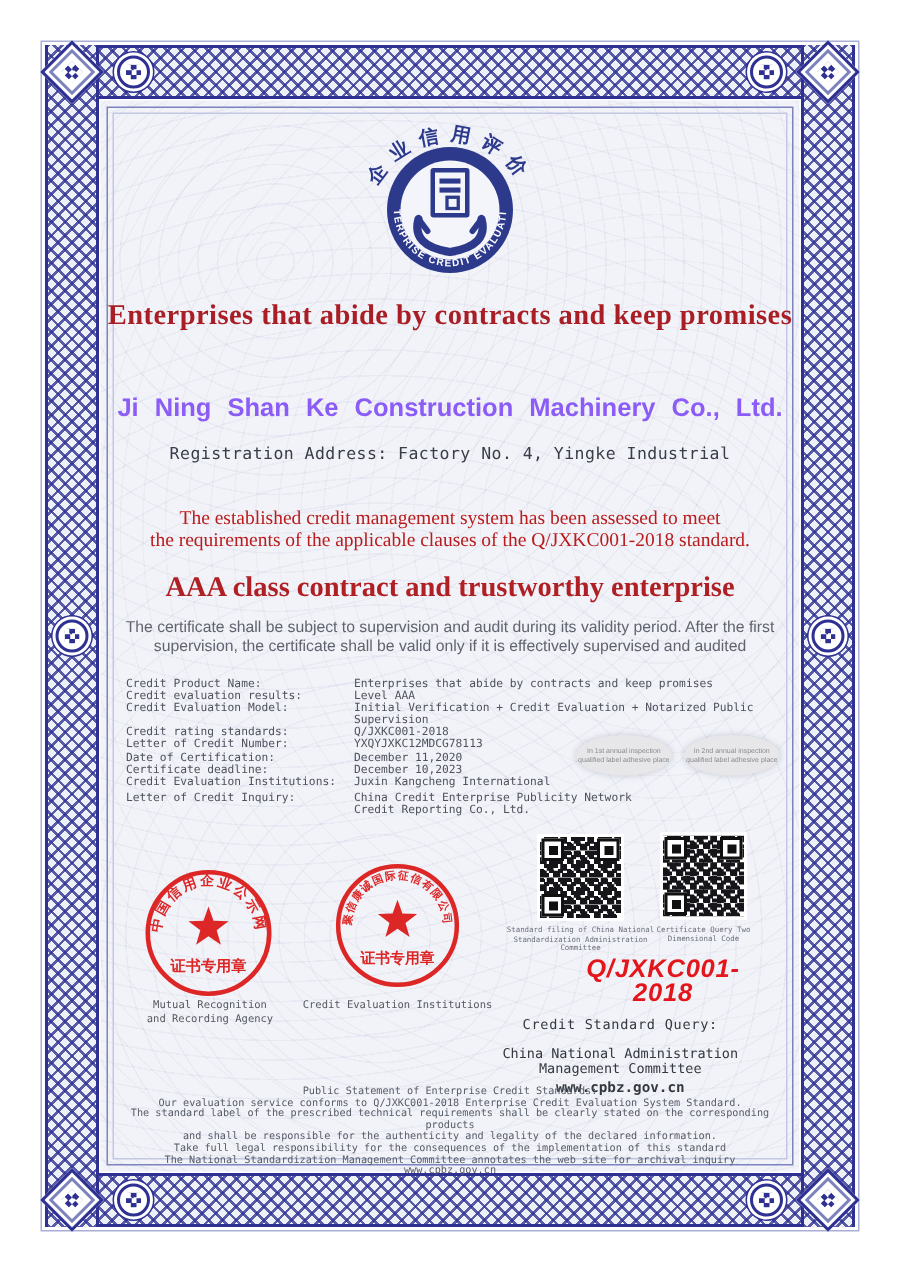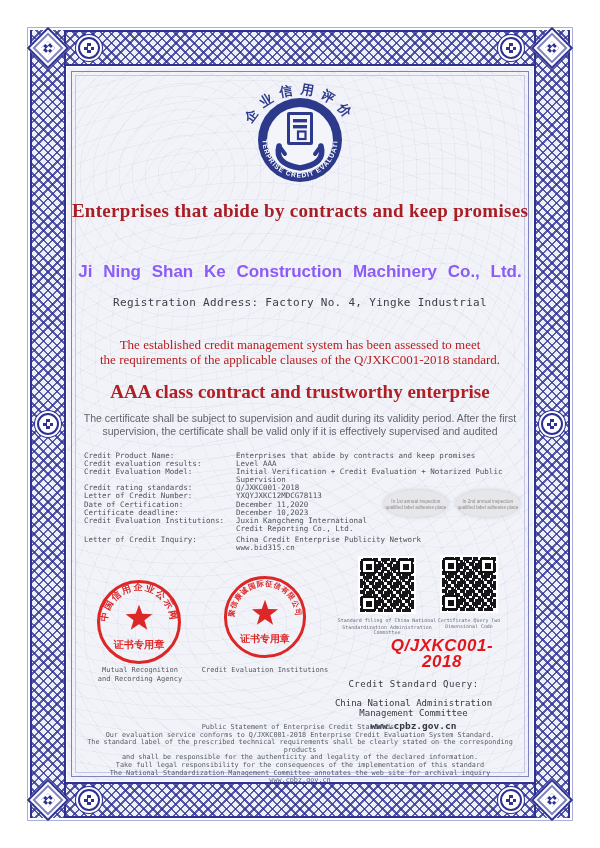--- a/index.html
+++ b/index.html
@@ -201,31 +201,27 @@
         <span class="dvalue">December 11,2020</span>
       </div>
     <div class="drow">
         <span class="dlabel">Certificate deadline:</span>
         <span class="dvalue">December 10,2023</span>
       </div>
     <div class="drow">
         <span class="dlabel">Credit Evaluation Institutions:</span>
         <span class="dvalue">Juxin Kangcheng International</span>
       </div>
-    <div class="drow">
-        <span class="dlabel"></span>
-        <span class="dvalue">Credit Reporting Co., Ltd.</span>
-      </div>
     <div class="drow" style="margin-top:3px;">
         <span class="dlabel">Letter of Credit Inquiry:</span>
         <span class="dvalue">China Credit Enterprise Publicity Network</span>
       </div>
     <div class="drow">
         <span class="dlabel"></span>
-        <span class="dvalue">www.bid315.cn</span>
+        <span class="dvalue">Credit Reporting Co., Ltd.</span>
       </div>
   </div>
 
   <div class="sticker" style="left:384px; top:490px;">
     <div>In 1st annual inspection</div>
     <div>qualified label adhesive place</div>
   </div>
   <div class="sticker" style="left:456px; top:490px;">
     <div>In 2nd annual inspection</div>
     <div>qualified label adhesive place</div>

